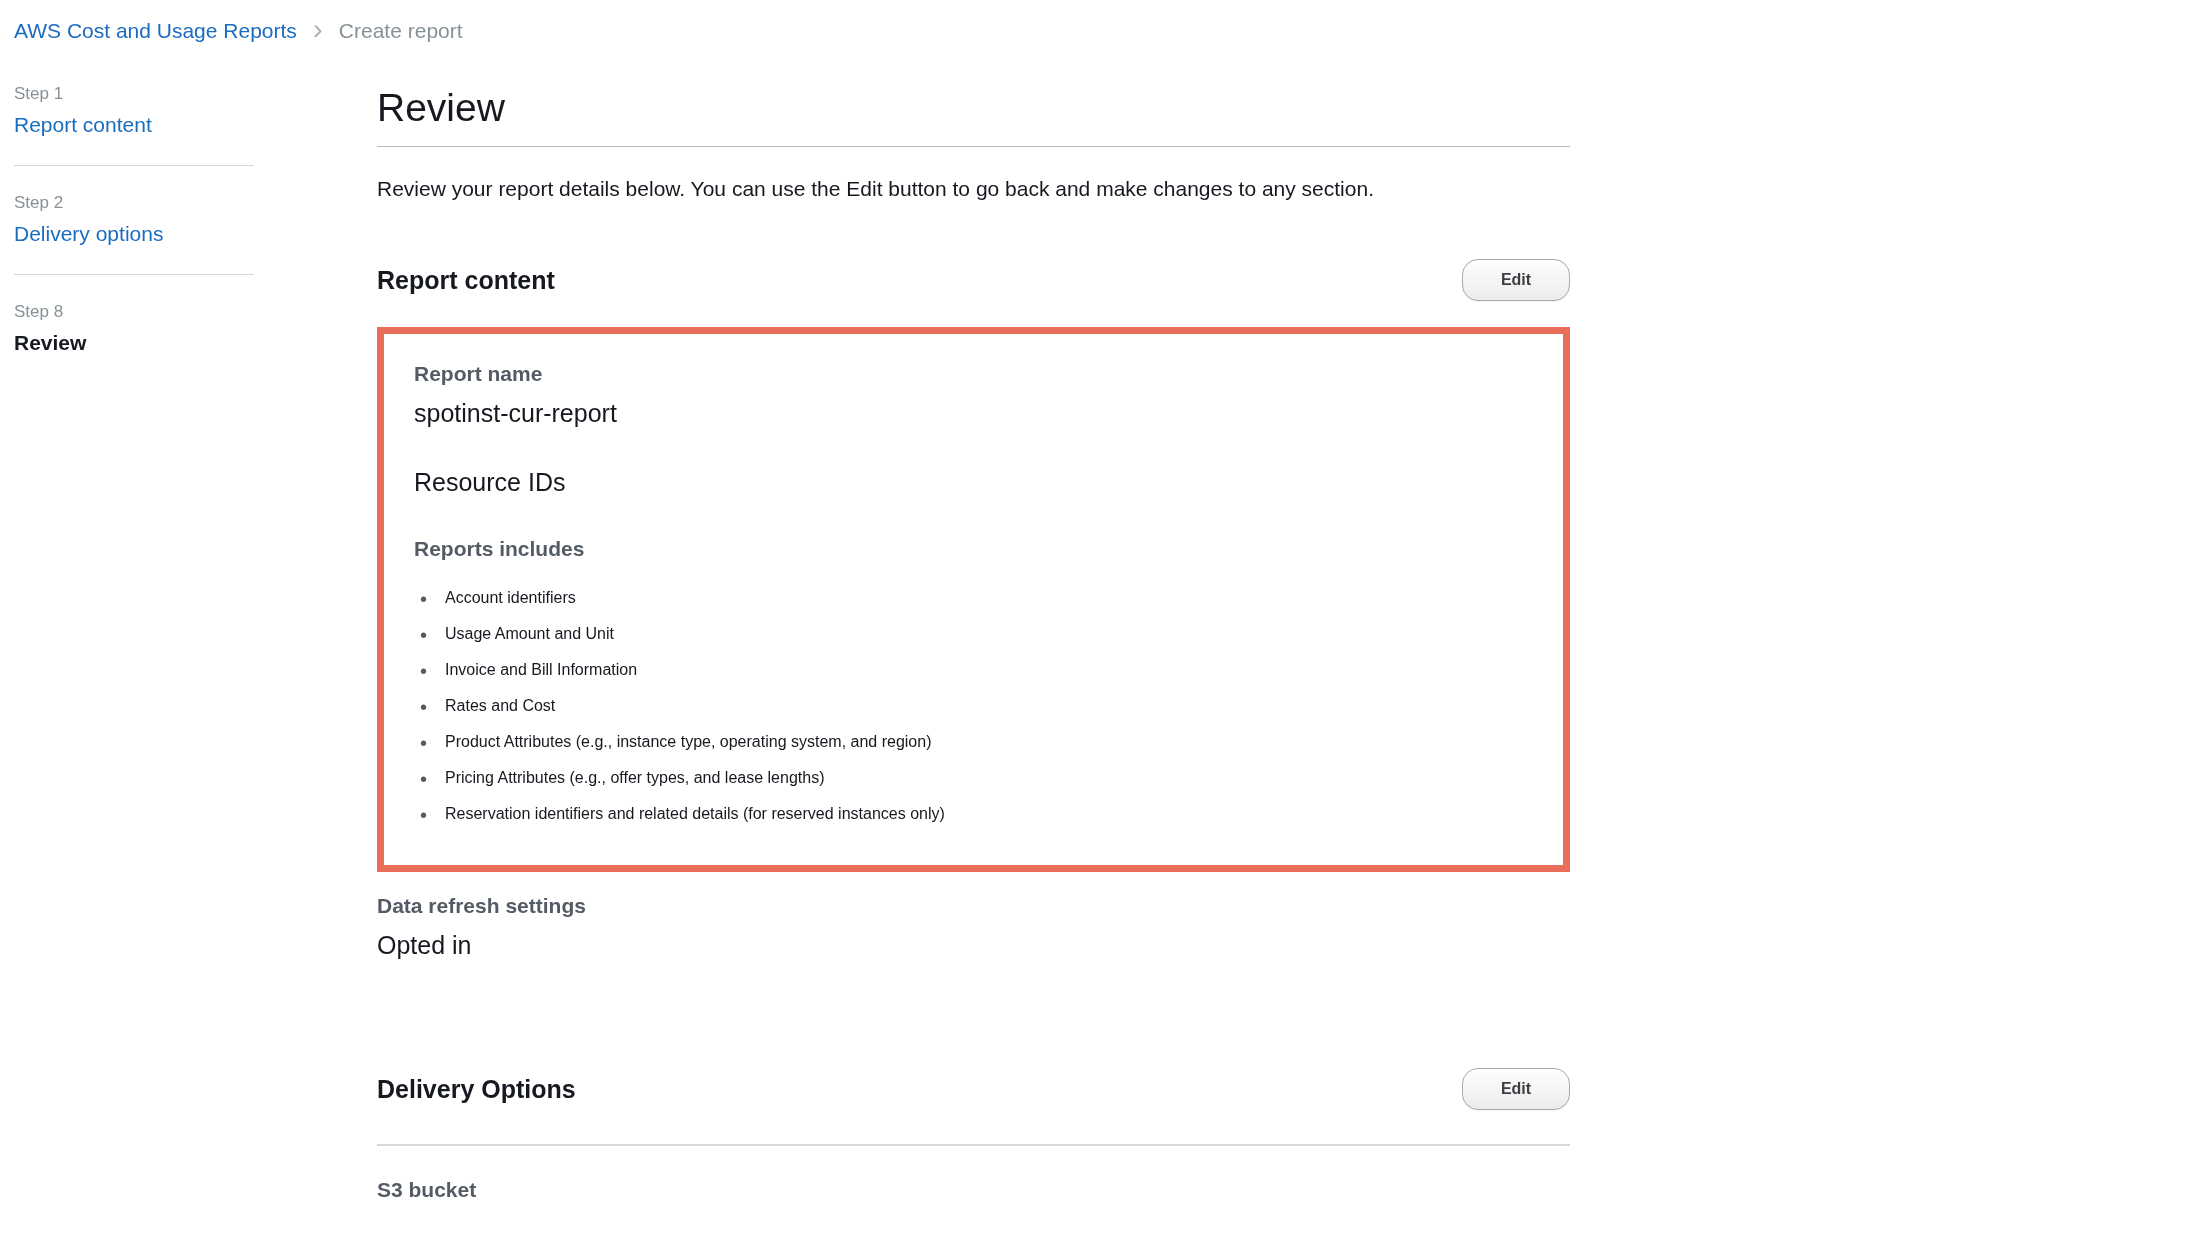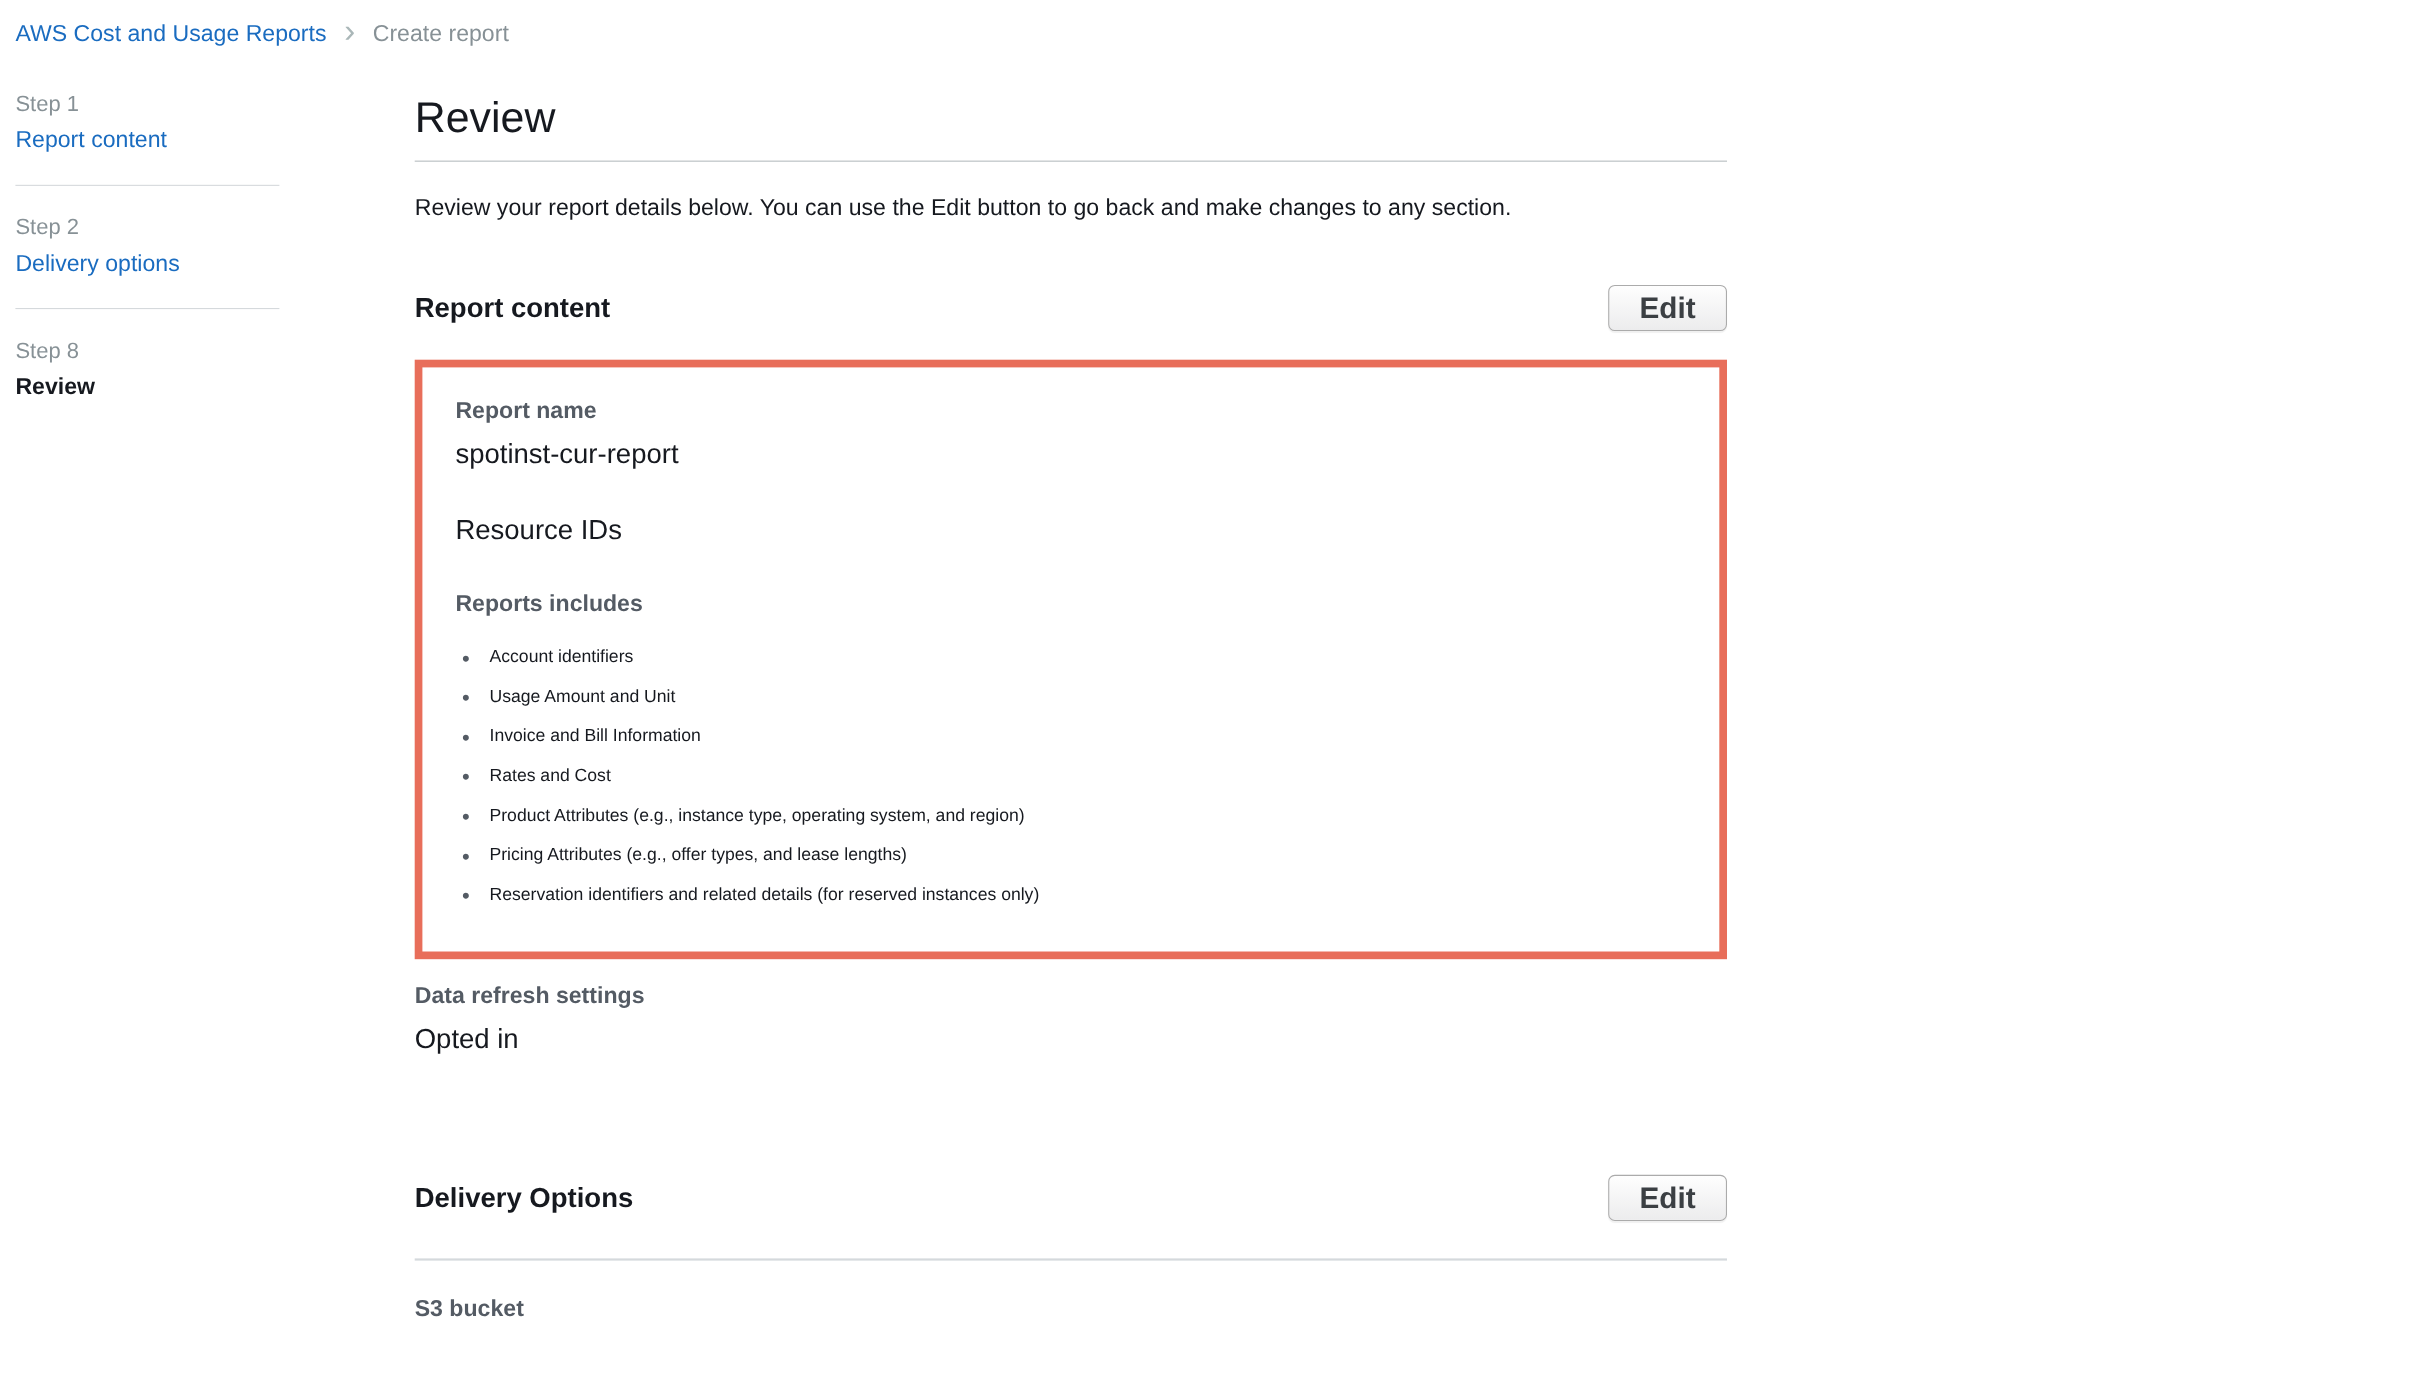--- a/index.html
+++ b/index.html
@@ -15,34 +15,34 @@
   body{font-family:"Liberation Sans","DejaVu Sans",sans-serif;color:var(--text);position:relative;}
 
   
   .breadcrumb{position:absolute;left:14px;top:18px;display:flex;align-items:center;font-size:21px;}
   .breadcrumb a{color:var(--link);text-decoration:none;cursor:pointer;}
   .crumb-sep{color:#aab7b8;font-size:30px;line-height:21px;margin:0 16px 4px 16px;font-weight:400;}
   .crumb-current{color:var(--muted);}
 
   
   .stepnav{position:absolute;left:14px;top:84px;width:240px;}
-  .step-label{font-size:20px;color:var(--muted);margin-bottom:9px;}
+  .step-label{font-size:17px;color:var(--muted);margin-bottom:9px;}
   .step-link{font-size:21px;color:var(--link);cursor:pointer;text-decoration:none;display:inline-block;}
   .step-current{font-size:21px;font-weight:bold;color:var(--text);}
   .stepnav hr{border:none;border-top:1px solid var(--divider);margin:28px 0 27px 0;width:240px;}
 
   
   .main{position:absolute;left:377px;top:86px;width:1193px;}
   h1.page-title{font-size:39px;font-weight:400;color:var(--text);padding-bottom:16px;border-bottom:1px solid #b6bcbf;}
   .page-desc{font-size:21px;margin-top:30px;color:var(--text);}
 
   .section-header{display:flex;justify-content:space-between;align-items:center;margin-top:58px;}
   .section-header h2{font-size:25px;font-weight:bold;color:var(--text);}
-  .btn{min-width:108px;height:42px;padding:0 26px;font-family:inherit;font-size:27px;font-weight:bold;color:#3b3f43;
-       background:linear-gradient(#fefefe,#ececed);border:1px solid #ababab;border-radius:6px;
+  .btn{min-width:108px;height:42px;padding:0 26px;font-family:inherit;font-size:16px;font-weight:bold;color:#3b3f43;
+       background:linear-gradient(#fefefe,#ececed);border:1px solid #ababab;border-radius:16px;
        box-shadow:0 1px 1px rgba(0,0,0,.06);cursor:pointer;}
 
   
   .highlight-box{margin-top:26px;border:7px solid var(--highlight);padding:28px 30px 42px 30px;}
   .field{margin-bottom:40px;}
   .field-label{font-size:21px;font-weight:bold;color:var(--label);margin-bottom:13px;}
   .field-value{font-size:25px;color:var(--text);}
   ul.includes{list-style:none;margin-top:28px;padding-left:6px;}
   ul.includes li{font-size:16px;color:var(--text);margin-bottom:18px;padding-left:25px;position:relative;}
   ul.includes li::before{content:"•";position:absolute;left:0;top:-1px;color:#545b64;font-size:20px;}

